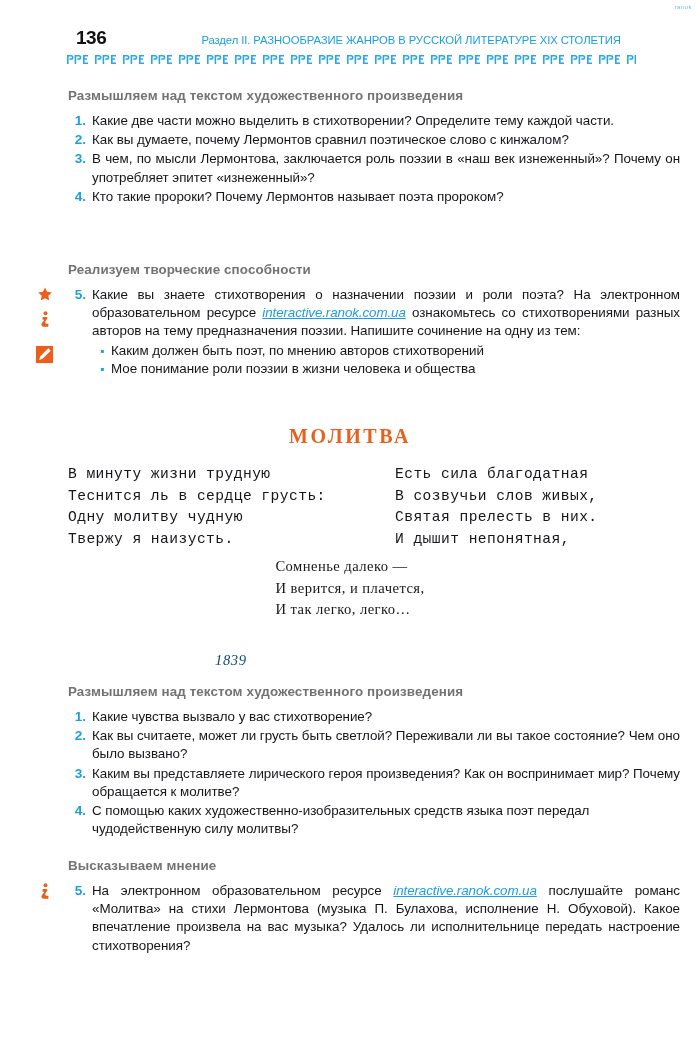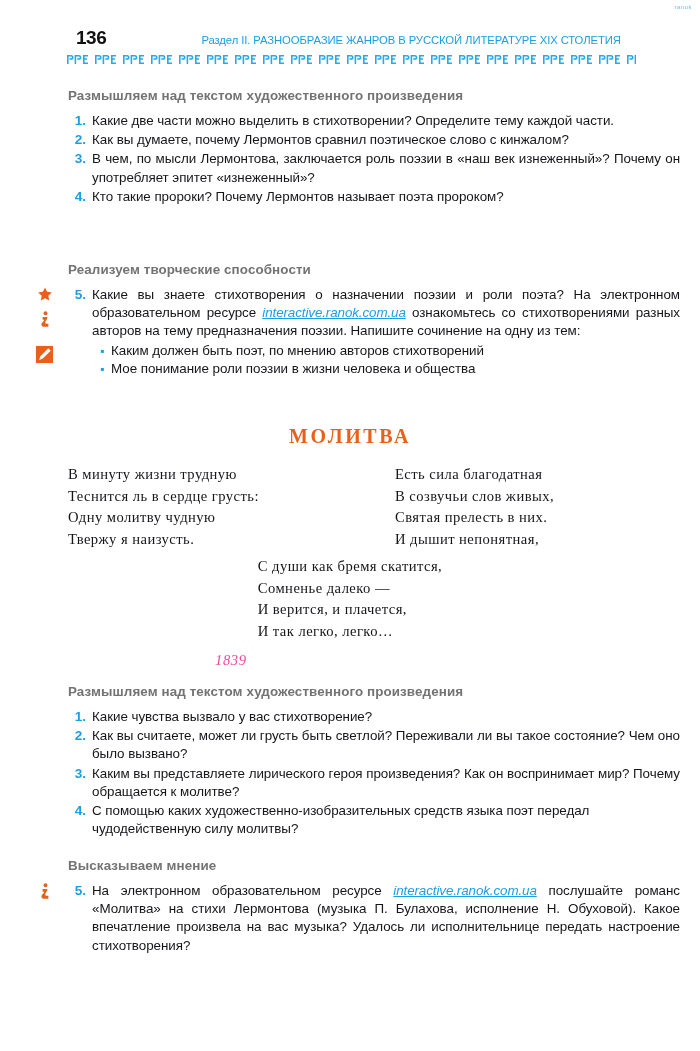--- a/index.html
+++ b/index.html
@@ -157,21 +157,21 @@
     letter-spacing: 2.6px;
     color: #e8601c;
   }
   .poem-cols {
     position: absolute;
     left: 68px; width: 570px;
     display: flex;
   }
   .poem-col {
     flex: 0 0 50%;
-    font-family: Liberation Serif, serif;
+    font-family: Liberation Mono, monospace;
     font-size: 14.6px;
     line-height: 21.5px;
     color: #15161a;
     letter-spacing: 0.45px;
   }
   .poem-col.right { padding-left: 42px; }
   .poem-center {
     position: absolute;
     left: 0; right: 0;
     text-align: center;
@@ -184,21 +184,21 @@
     line-height: 21.5px;
     color: #15161a;
     letter-spacing: 0.45px;
   }
   .poem-date {
     position: absolute;
     left: 215px;
     font-family: "Liberation Serif", serif;
     font-style: italic;
     font-size: 14.6px;
-    color: #ec4899;
+    color: #0c4a6e;
     letter-spacing: 0.6px;
   }
 </style>
 </head>
 <body>
 
 <div class="page">
 
   <div class="watermark">ranok</div>
 
@@ -429,21 +429,21 @@
       </div>
     <div class="poem-col right" id="poemRight">
         <div>Есть сила благодатная</div>
         <div>В созвучьи слов живых,</div>
         <div>Святая прелесть в них.</div>
         <div>И дышит непонятная,</div>
       </div>
   </div>
 
   <div class="poem-center" style="top:556px;">
-    <div class="pc-inner" id="poemCenter"><div>С души как бремя скатится,</div><div>Сомненье далеко —</div><div>И верится, и плачется,</div><div>И так легко, легко…</div></div>
+    <div class="pc-inner" id="poemCenter"><div>Сомненье далеко —</div><div>И верится, и плачется,</div><div>И так легко, легко…</div></div>
   </div>
 
   <div class="poem-date" style="top:652px;">1839</div>
 
   <div class="sect-head" style="top:684px;">Размышляем над текстом художественного произведения</div>
 
   <div class="qlist" id="qlist3" style="top:708px;">
       <div class="qitem">
         <div class="qnum">1.</div>
         <div class="qtext">Какие чувства вызвало у вас стихотворение?</div>

